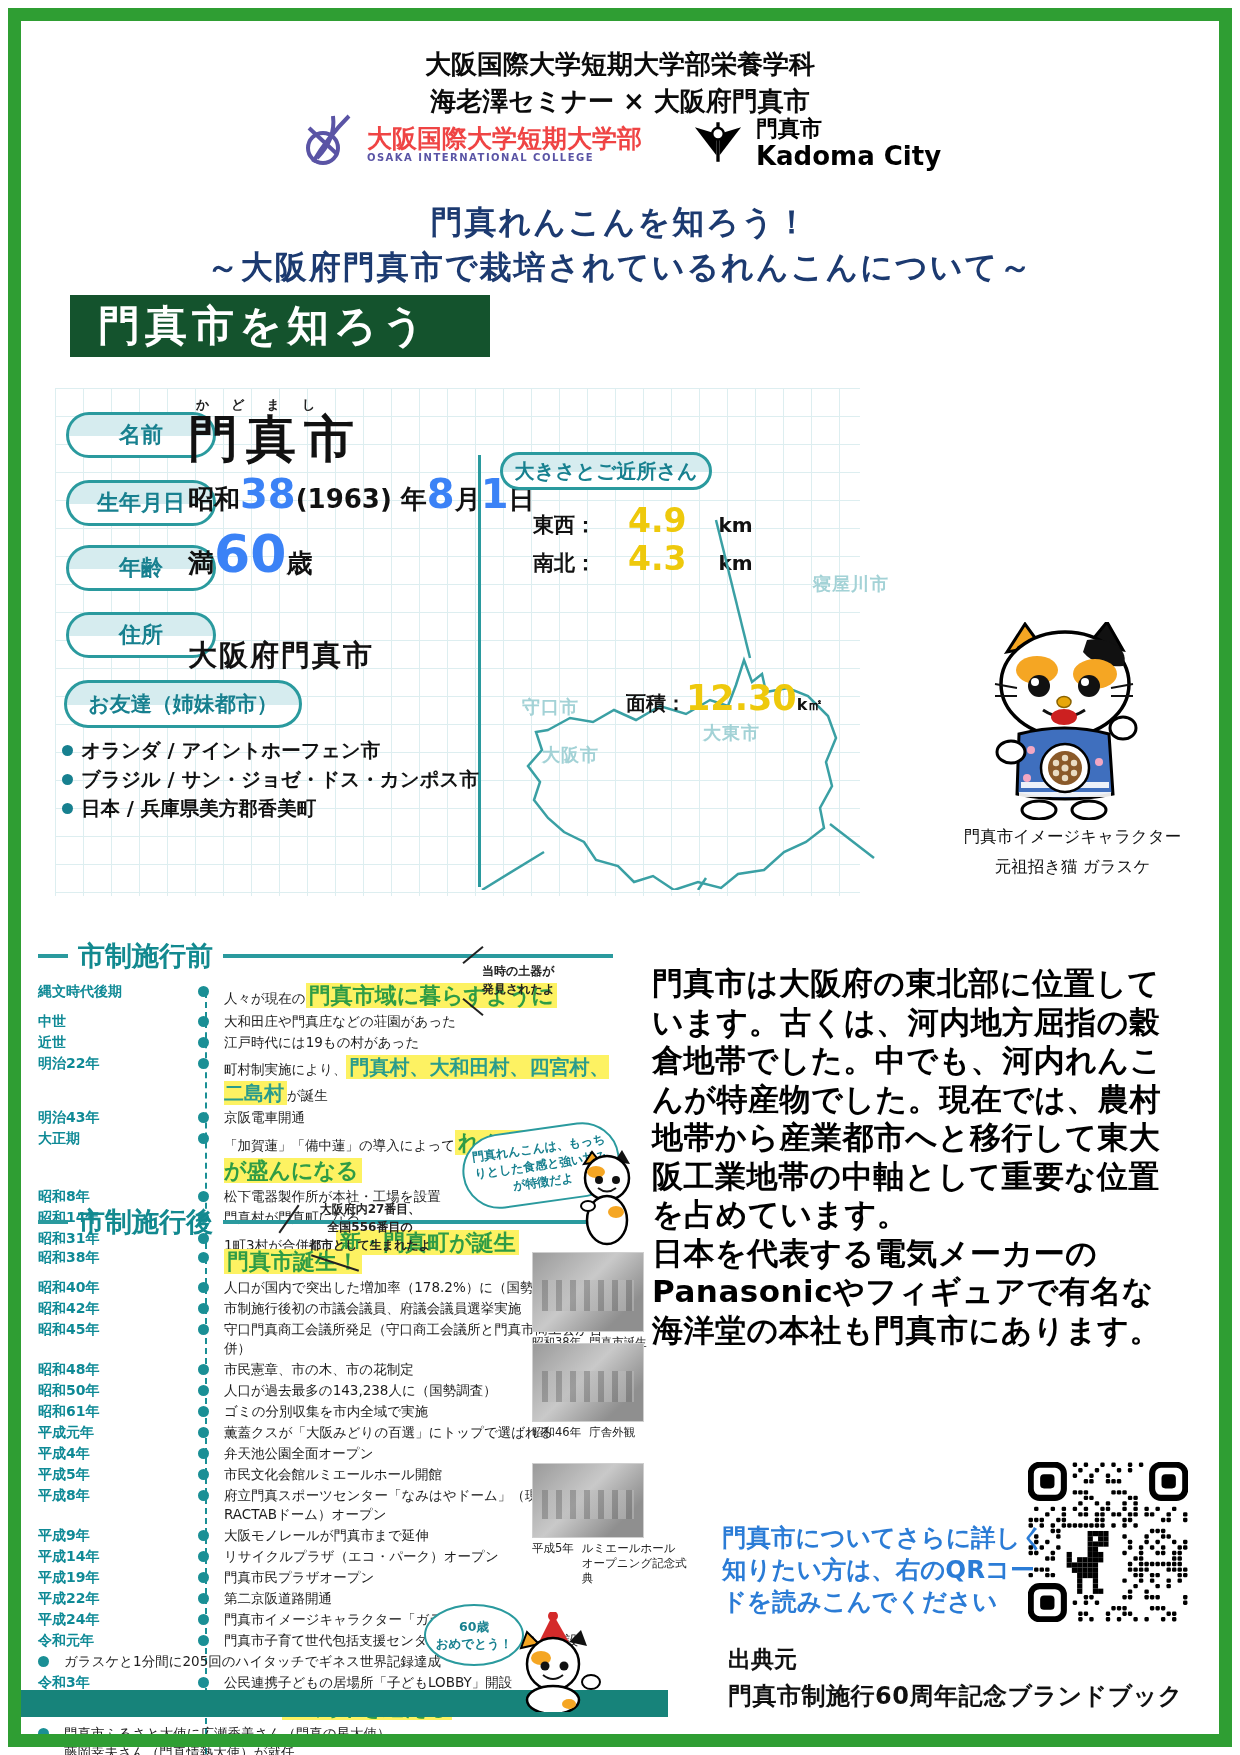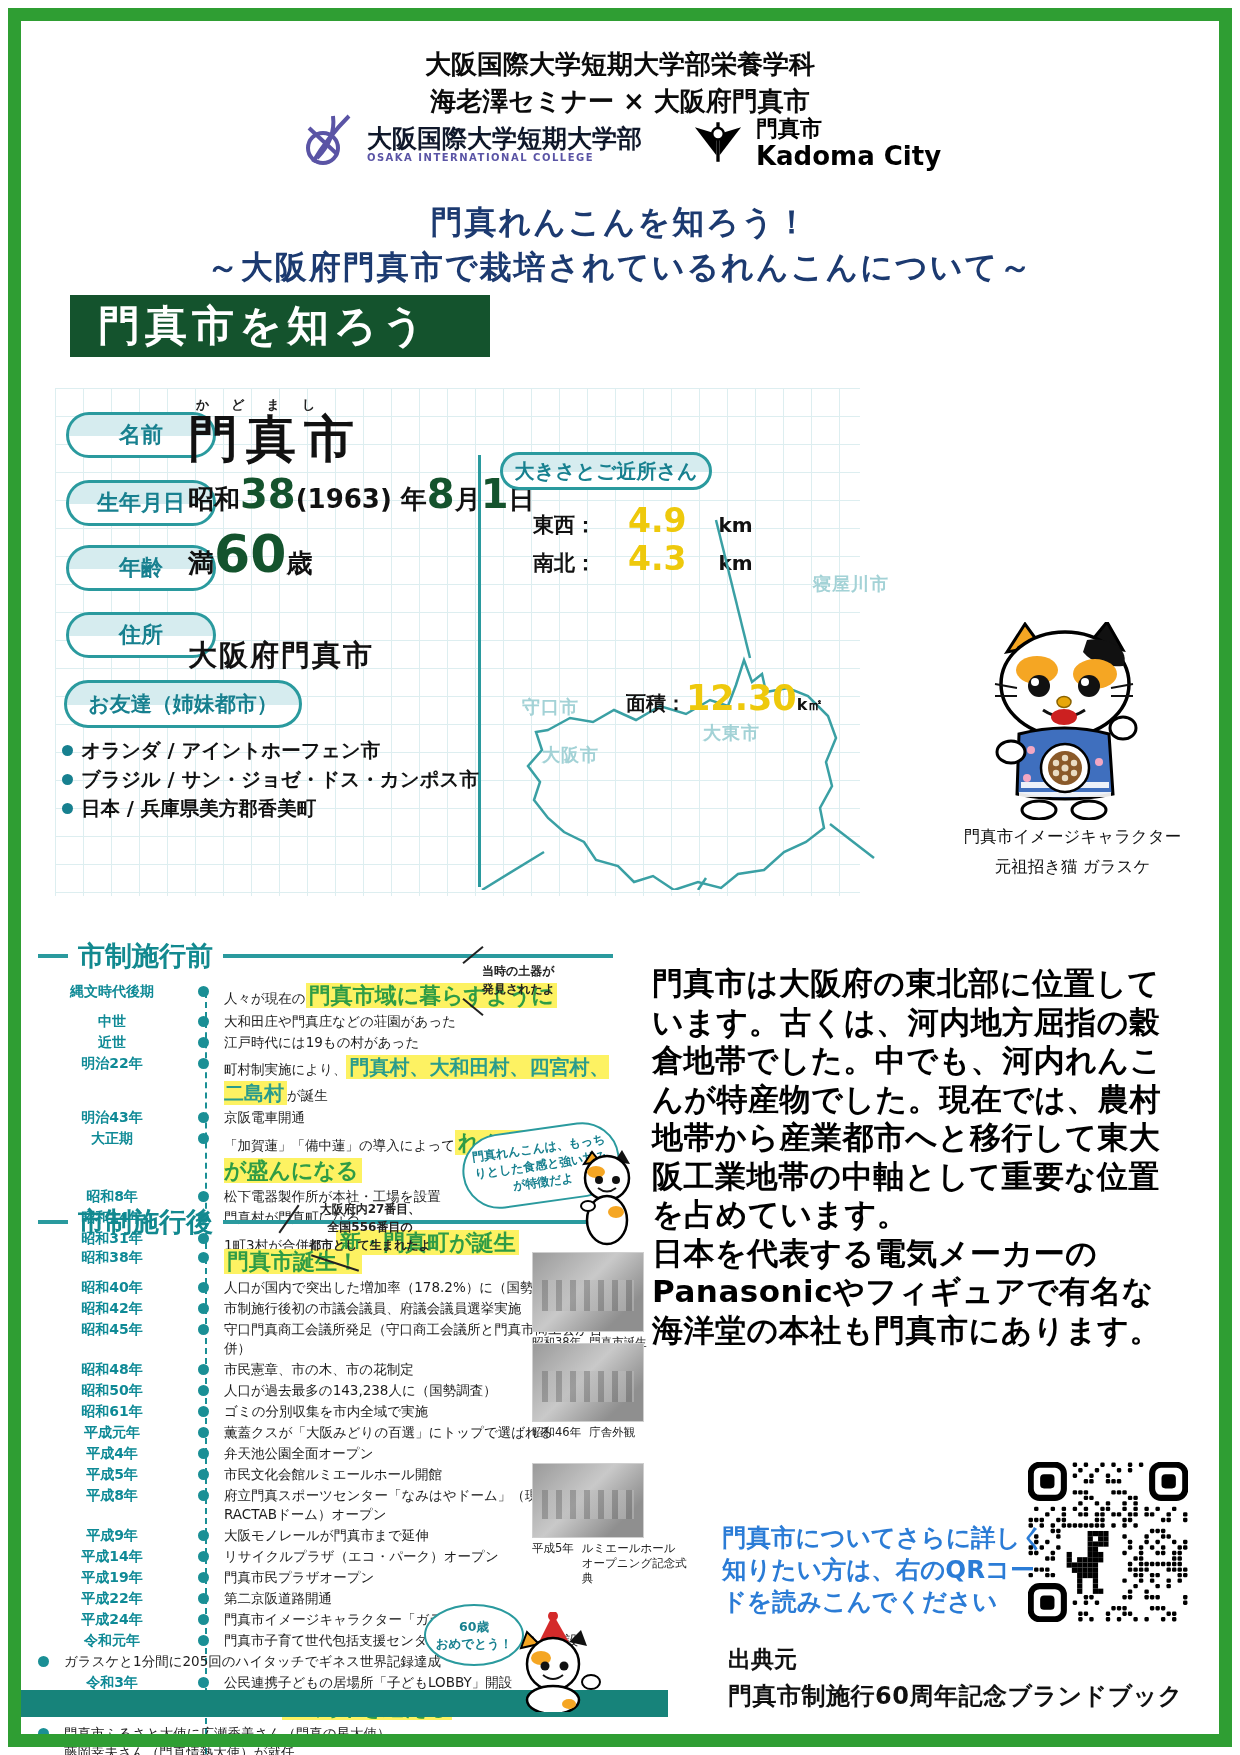--- a/index.html
+++ b/index.html
@@ -5,21 +5,21 @@
   html,body{margin:0;padding:0;background:#fff;}
   body{font-family:"DejaVu Sans","Liberation Sans",sans-serif;color:#111;}
   .page{position:relative;width:1240px;height:1755px;background:#fff;overflow:hidden;}
   .frame{position:absolute;inset:8px;border:13px solid #2f9e33;pointer-events:none;z-index:60;}
   .abs{position:absolute;}
 
   
   .hdr{top:46px;left:0;width:100%;text-align:center;font-weight:bold;font-size:26px;line-height:37px;color:#0b0b0b;}
   .logos{top:112px;left:0;width:100%;display:flex;justify-content:center;align-items:center;gap:48px;}
   .logo-block{display:flex;align-items:center;gap:10px;}
-  .oiu-text{color:#0f172a;font-weight:bold;font-size:25px;line-height:26px;}
+  .oiu-text{color:#ef4444;font-weight:bold;font-size:25px;line-height:26px;}
   .oiu-sub{font-size:10px;letter-spacing:1.5px;font-weight:bold;color:#5a54a5;}
   .kadoma-text{font-weight:bold;color:#000;text-align:left;}
   .kadoma-jp{font-size:22px;line-height:24px;}
   .kadoma-en{font-size:26px;line-height:30px;}
 
   .title{top:200px;left:0;width:100%;text-align:center;color:#1c3a70;font-weight:bold;font-size:32px;line-height:45px;letter-spacing:2px;}
 
   .banner{top:295px;left:70px;width:420px;height:62px;background:#14532d;color:#fff;font-size:42px;font-weight:bold;line-height:62px;padding-left:28px;letter-spacing:5px;box-sizing:border-box;}
 
   
@@ -28,21 +28,21 @@
     background-size:28px 28px;z-index:0;}
   .divider{top:455px;left:478px;width:3px;height:432px;background:#2a9a9e;z-index:1;}
 
   .pill{border:3px solid #2a9a9e;border-radius:26px;background:linear-gradient(#d6ecef 0 52%,#ffffff 52% 100%);
     color:#17808f;font-weight:bold;display:flex;align-items:center;justify-content:center;box-sizing:border-box;z-index:2;}
   .pill.small{font-size:22px;}
   .furigana{top:396px;left:196px;font-size:13px;letter-spacing:22px;color:#222;font-weight:bold;z-index:2;}
   .name-val{top:406px;left:188px;font-size:50px;font-weight:bold;letter-spacing:8px;z-index:2;}
   .valrow{display:flex;align-items:baseline;z-index:2;font-weight:bold;}
   .vtxt{font-size:26px;}
-  .ynum{color:#14532d;font-size:40px;font-weight:bold;line-height:1;}
+  .ynum{color:#3b82f6;font-size:40px;font-weight:bold;line-height:1;}
   .ynum.huge{font-size:52px;}
   .addr-val{top:612px;left:188px;font-size:29px;font-weight:bold;letter-spacing:2px;z-index:2;margin-top:24px;}
   .friends{top:736px;left:62px;z-index:2;}
   .friend{display:flex;align-items:center;gap:8px;font-size:19.5px;font-weight:bold;line-height:29px;color:#111;text-align:right;}
   .fdot{width:11px;height:11px;border-radius:50%;background:#17808f;flex:none;}
 
   
   .mapc{top:450px;left:478px;width:420px;height:440px;z-index:2;}
   .map-pill{position:absolute;left:22px;top:2px;width:212px;height:38px;font-size:20px;}
   .dims{position:absolute;left:55px;top:52px;}
@@ -64,21 +64,21 @@
   .tl{left:38px;width:575px;z-index:1;}
   .tl-pre{top:938px;}
   .tl-post{top:1204px;}
   .tlhead{display:flex;align-items:center;gap:10px;color:#12898f;font-size:27px;font-weight:bold;margin-bottom:8px;}
   .tlhead .ln{height:4px;background:#2a9a9e;}
   .tlhead .ln.l{width:30px;}
   .tlhead .ln.r{flex:1;}
   .trows{position:relative;}
   .trows::before{content:"";position:absolute;left:167px;top:10px;bottom:8px;border-left:2px dashed #1a8f95;}
   .trow{display:flex;align-items:flex-start;margin:2px 0;position:relative;}
-  .tyear{width:148px;flex:none;text-align:center;color:#0f8a96;font-weight:bold;font-size:14px;line-height:19px;padding-right:12px;}
+  .tyear{width:148px;flex:none;text-align:left;color:#0f8a96;font-weight:bold;font-size:14px;line-height:19px;padding-right:12px;}
   .tdot{width:11px;height:11px;border-radius:50%;background:#1a8f95;flex:none;margin-top:4px;position:relative;z-index:1;}
   .ttext{padding-left:15px;font-size:13.5px;line-height:19px;color:#1c1c1c;font-weight:500;max-width:470px;white-space:pre-line;}
   .hl{background:#fdf262;color:#2f9c45;font-weight:bold;padding:0 3px;}
   .big .hl{font-size:20px;line-height:26px;}
   .xl .hl{font-size:22px;line-height:28px;}
   .teal .hl{color:#2a9c8c;}
 
   .callout{font-size:12px;font-weight:bold;color:#222;line-height:18px;z-index:2;}
   .slash{position:absolute;width:26px;height:2px;background:#222;}
 

